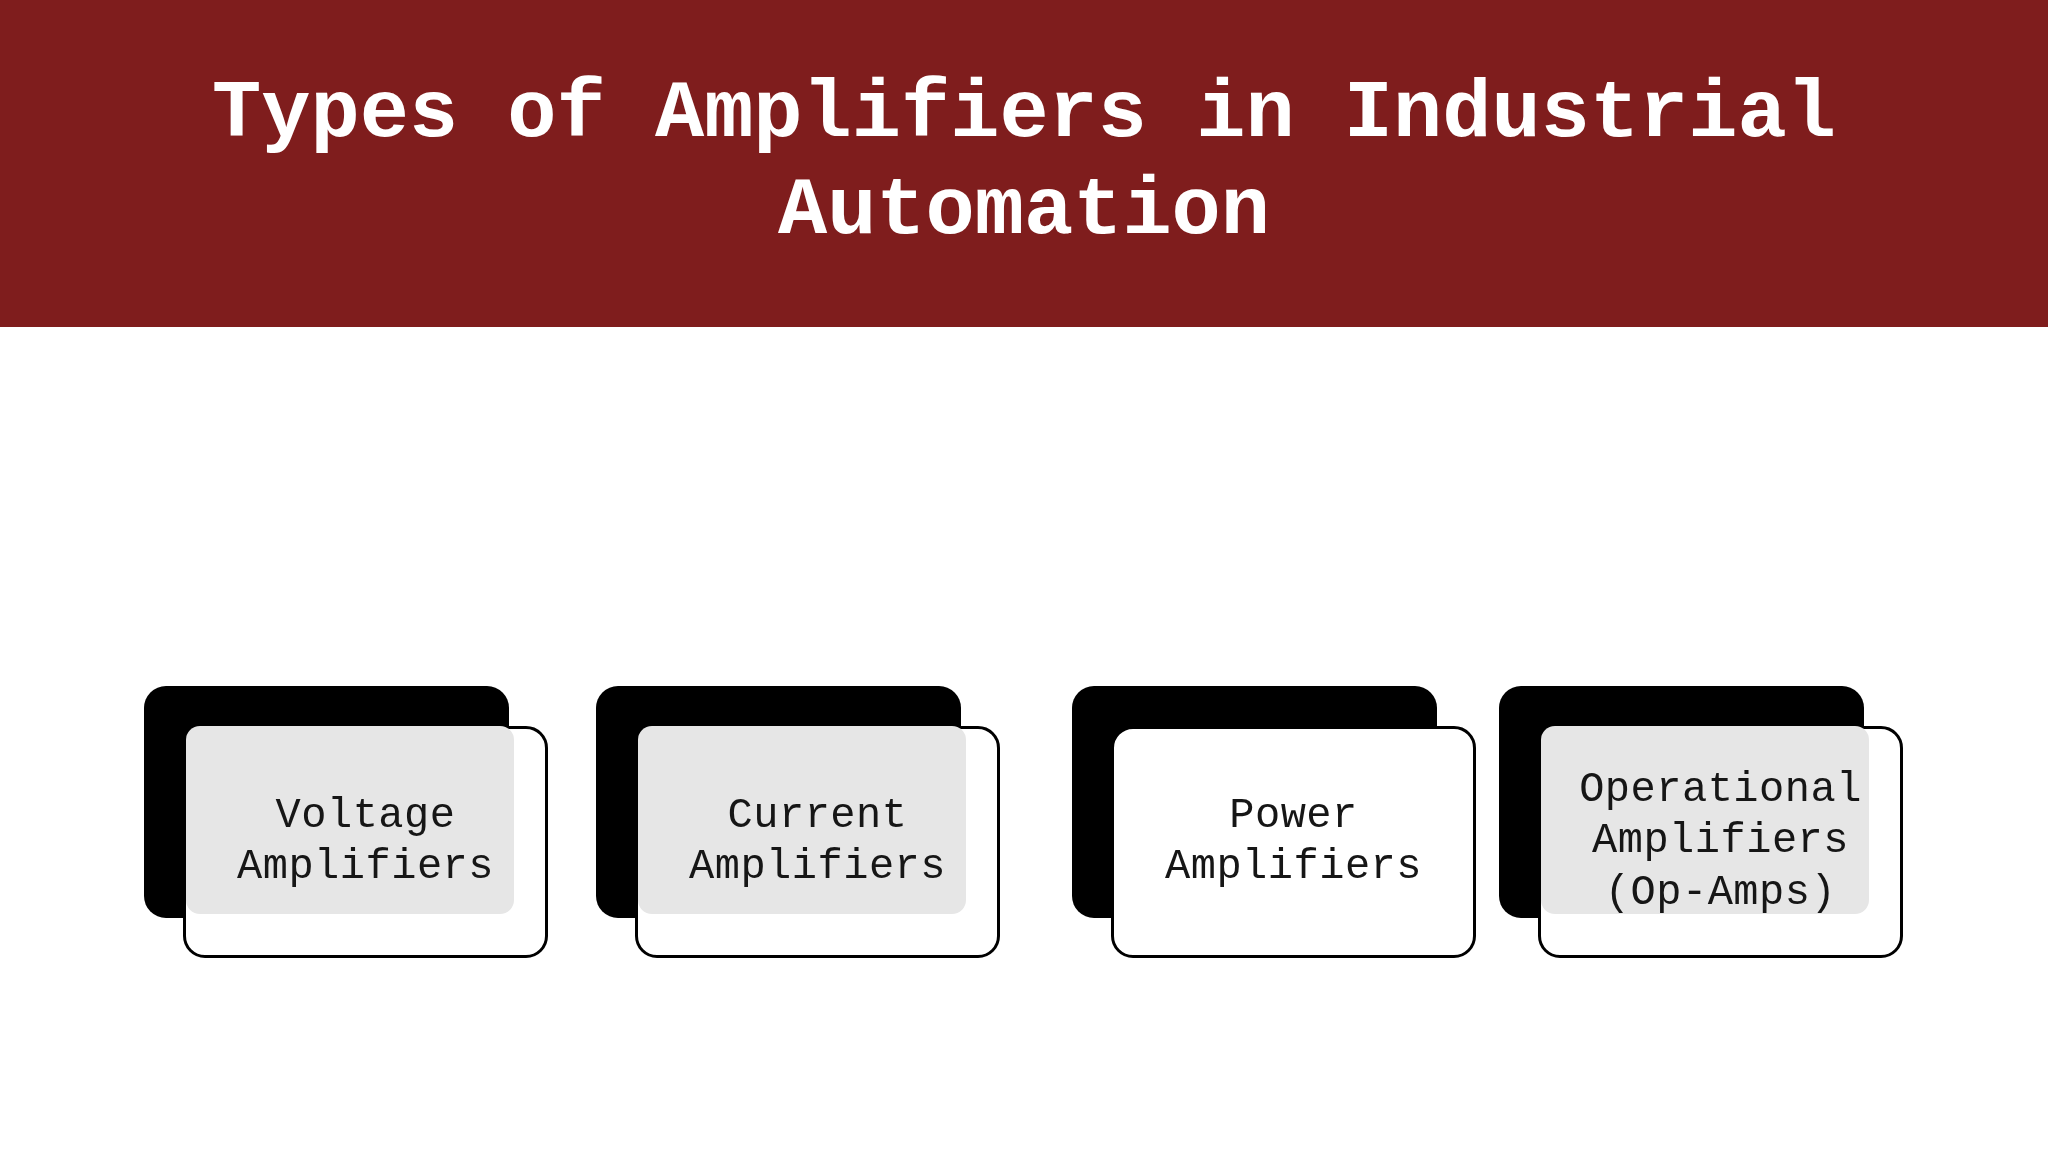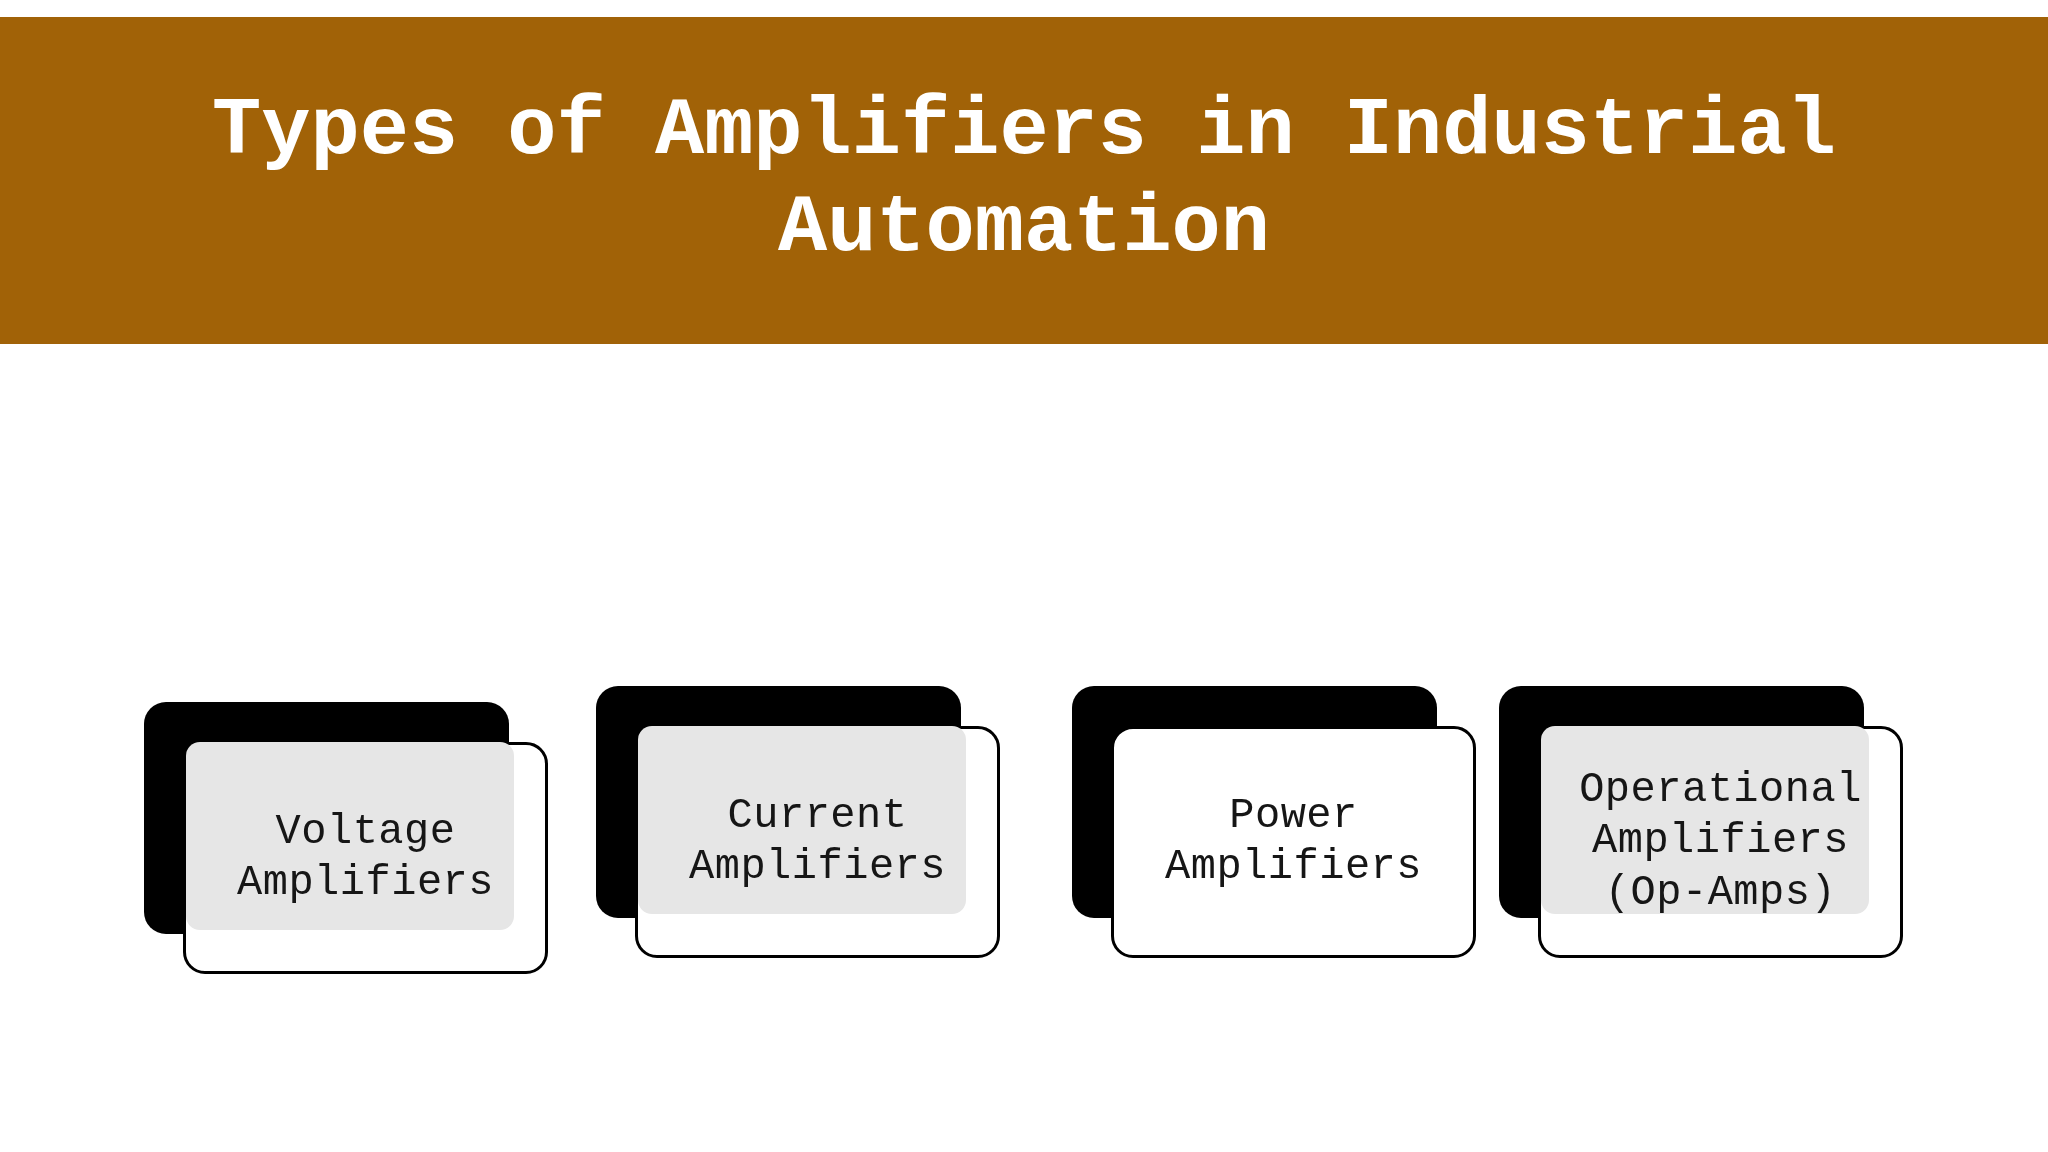--- a/index.html
+++ b/index.html
@@ -15,27 +15,26 @@
     position: relative;
   }
 
   
   #header-band {
     position: absolute;
     left: 0;
     top: 0;
     width: 2048px;
     height: 327px;
-    background: #a16207;
+    background: #7f1d1d;
     display: flex;
     align-items: center;
     justify-content: center;
     box-sizing: border-box;
     padding: 0 70px;
-    margin-top: 17px;
   }
   #page-title {
     color: #ffffff;
     font-family: "Liberation Mono", "DejaVu Sans Mono", monospace;
     font-weight: bold;
     font-size: 82px;
     line-height: 1.18;
     letter-spacing: 0px;
     text-align: center;
     margin: 0;
@@ -51,21 +50,21 @@
     width: 1760px;
     height: 320px;
   }
 
   .card {
     position: absolute;
     top: 0;
     width: 365px;
     height: 232px;
   }
-  .card-0 { left: 0px; margin-top: 16px; }
+  .card-0 { left: 0px; }
   .card-1 { left: 452px; }
   .card-2 { left: 928px; }
   .card-3 { left: 1355px; }
 
   
   .card-back {
     position: absolute;
     left: 0;
     top: 0;
     width: 365px;

